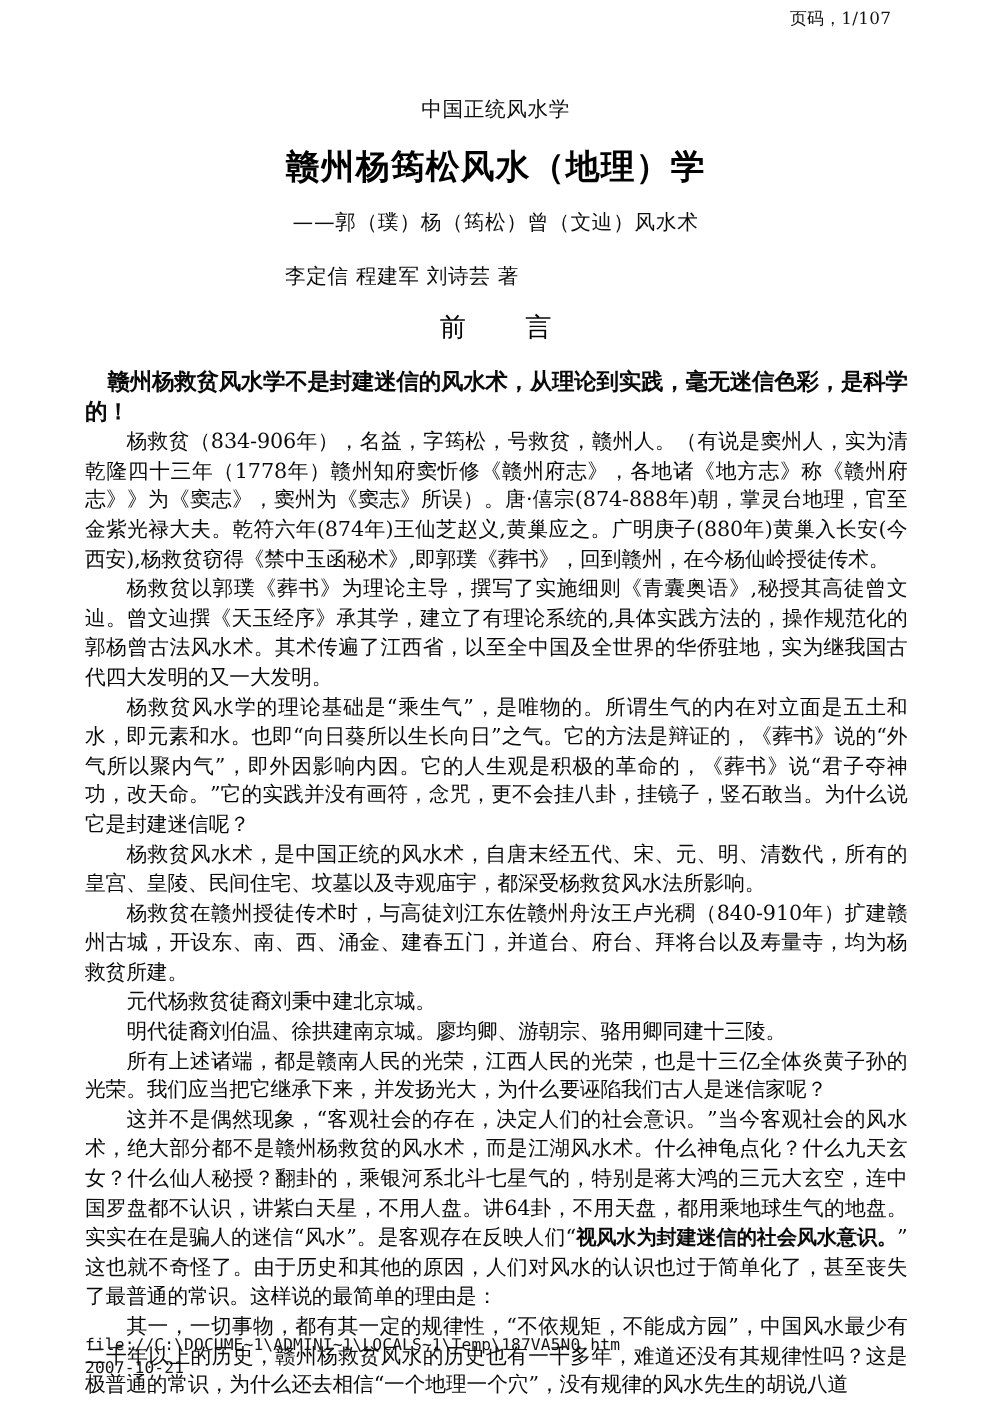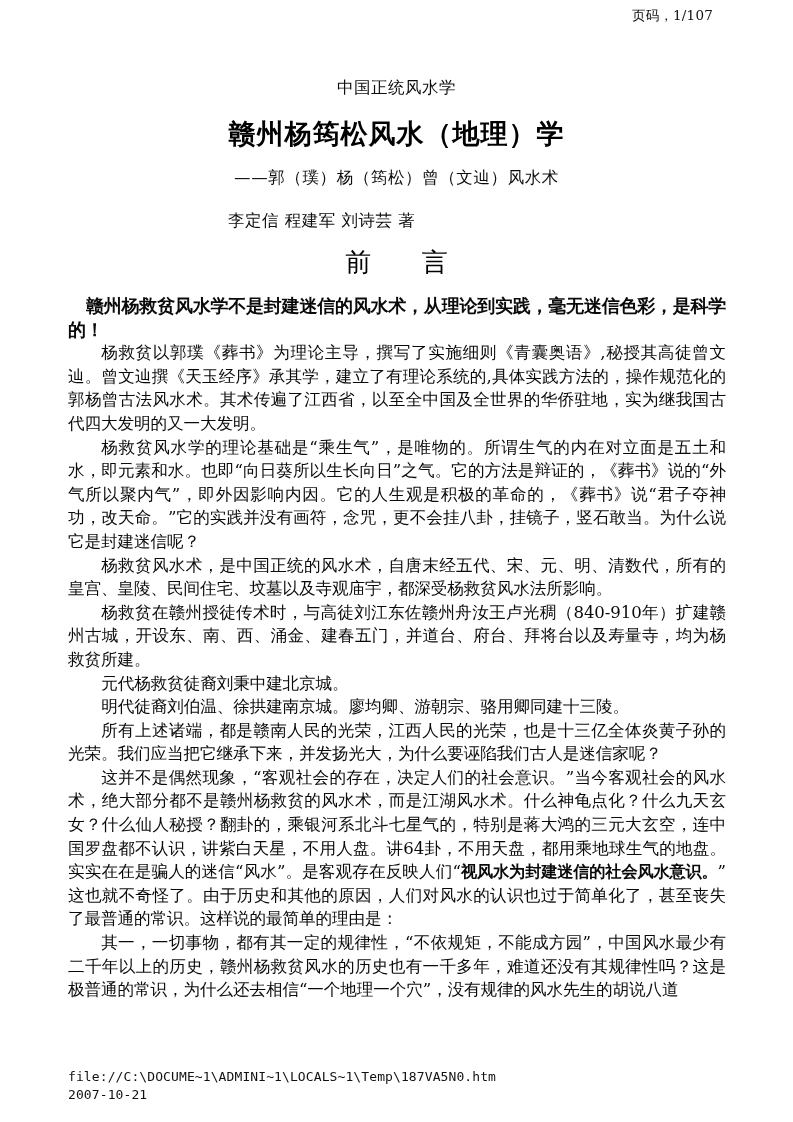--- a/index.html
+++ b/index.html
@@ -88,21 +88,21 @@
   }
 
   
   .preface-heading {
     position: absolute;
     top: 247px;
     left: 68px;
     width: 657px;
     text-align: center;
     font-family: "DejaVu Serif", "Liberation Serif", serif;
-    font-size: 26px;
+    font-size: 21px;
     line-height: 30px;
     color: #000;
   }
   .preface-heading .gap { display: inline-block; width: 34px; }
 
   
   .body-text {
     position: absolute;
     top: 294px;
     left: 68px;
@@ -170,20 +170,21 @@
   <div class="authors">李定信 程建军 刘诗芸 著</div>
 
   <div class="preface-heading">
     <span>前</span>
     <span class="gap"></span>
     <span>言</span>
   </div>
 
   <div class="body-text" id="body-text">
       <p class="bold-line">赣州杨救贫风水学不是封建迷信的风水术，从理论到实践，毫无迷信色彩，是科学的！</p>
+      <p>杨救贫（834-906年），名益，字筠松，号救贫，赣州人。（有说是窦州人，实为清乾隆四十三年（1778年）赣州知府窦忻修《赣州府志》，各地诸《地方志》称《赣州府志》》为《窦志》，窦州为《窦志》所误）。唐·僖宗(874-888年)朝，掌灵台地理，官至金紫光禄大夫。乾符六年(874年)王仙芝赵义,黄巢应之。广明庚子(880年)黄巢入长安(今西安),杨救贫窃得《禁中玉函秘术》,即郭璞《葬书》，回到赣州，在今杨仙岭授徒传术。</p>
       <p>杨救贫以郭璞《葬书》为理论主导，撰写了实施细则《青囊奥语》,秘授其高徒曾文辿。曾文辿撰《天玉经序》承其学，建立了有理论系统的,具体实践方法的，操作规范化的郭杨曾古法风水术。其术传遍了江西省，以至全中国及全世界的华侨驻地，实为继我国古代四大发明的又一大发明。</p>
       <p>杨救贫风水学的理论基础是“乘生气”，是唯物的。所谓生气的内在对立面是五土和水，即元素和水。也即“向日葵所以生长向日”之气。它的方法是辩证的，《葬书》说的“外气所以聚内气”，即外因影响内因。它的人生观是积极的革命的，《葬书》说“君子夺神功，改天命。”它的实践并没有画符，念咒，更不会挂八卦，挂镜子，竖石敢当。为什么说它是封建迷信呢？</p>
       <p>杨救贫风水术，是中国正统的风水术，自唐末经五代、宋、元、明、清数代，所有的皇宫、皇陵、民间住宅、坟墓以及寺观庙宇，都深受杨救贫风水法所影响。</p>
       <p>杨救贫在赣州授徒传术时，与高徒刘江东佐赣州舟汝王卢光稠（840-910年）扩建赣州古城，开设东、南、西、涌金、建春五门，并道台、府台、拜将台以及寿量寺，均为杨救贫所建。</p>
       <p>元代杨救贫徒裔刘秉中建北京城。</p>
       <p>明代徒裔刘伯温、徐拱建南京城。廖均卿、游朝宗、骆用卿同建十三陵。</p>
       <p>所有上述诸端，都是赣南人民的光荣，江西人民的光荣，也是十三亿全体炎黄子孙的光荣。我们应当把它继承下来，并发扬光大，为什么要诬陷我们古人是迷信家呢？</p>
       <p><span>这并不是偶然现象，“客观社会的存在，决定人们的社会意识。”当今客观社会的风水术，绝大部分都不是赣州杨救贫的风水术，而是江湖风水术。什么神龟点化？什么九天玄女？什么仙人秘授？翻卦的，乘银河系北斗七星气的，特别是蒋大鸿的三元大玄空，连中国罗盘都不认识，讲紫白天星，不用人盘。讲64卦，不用天盘，都用乘地球生气的地盘。实实在在是骗人的迷信“风水”。是客观存在反映人们“</span><b>视风水为封建迷信的社会风水意识。</b><span>”这也就不奇怪了。由于历史和其他的原因，人们对风水的认识也过于简单化了，甚至丧失了最普通的常识。这样说的最简单的理由是：</span></p>
       <p>其一，一切事物，都有其一定的规律性，“不依规矩，不能成方园”，中国风水最少有二千年以上的历史，赣州杨救贫风水的历史也有一千多年，难道还没有其规律性吗？这是极普通的常识，为什么还去相信“一个地理一个穴”，没有规律的风水先生的胡说八道</p>
     </div>

